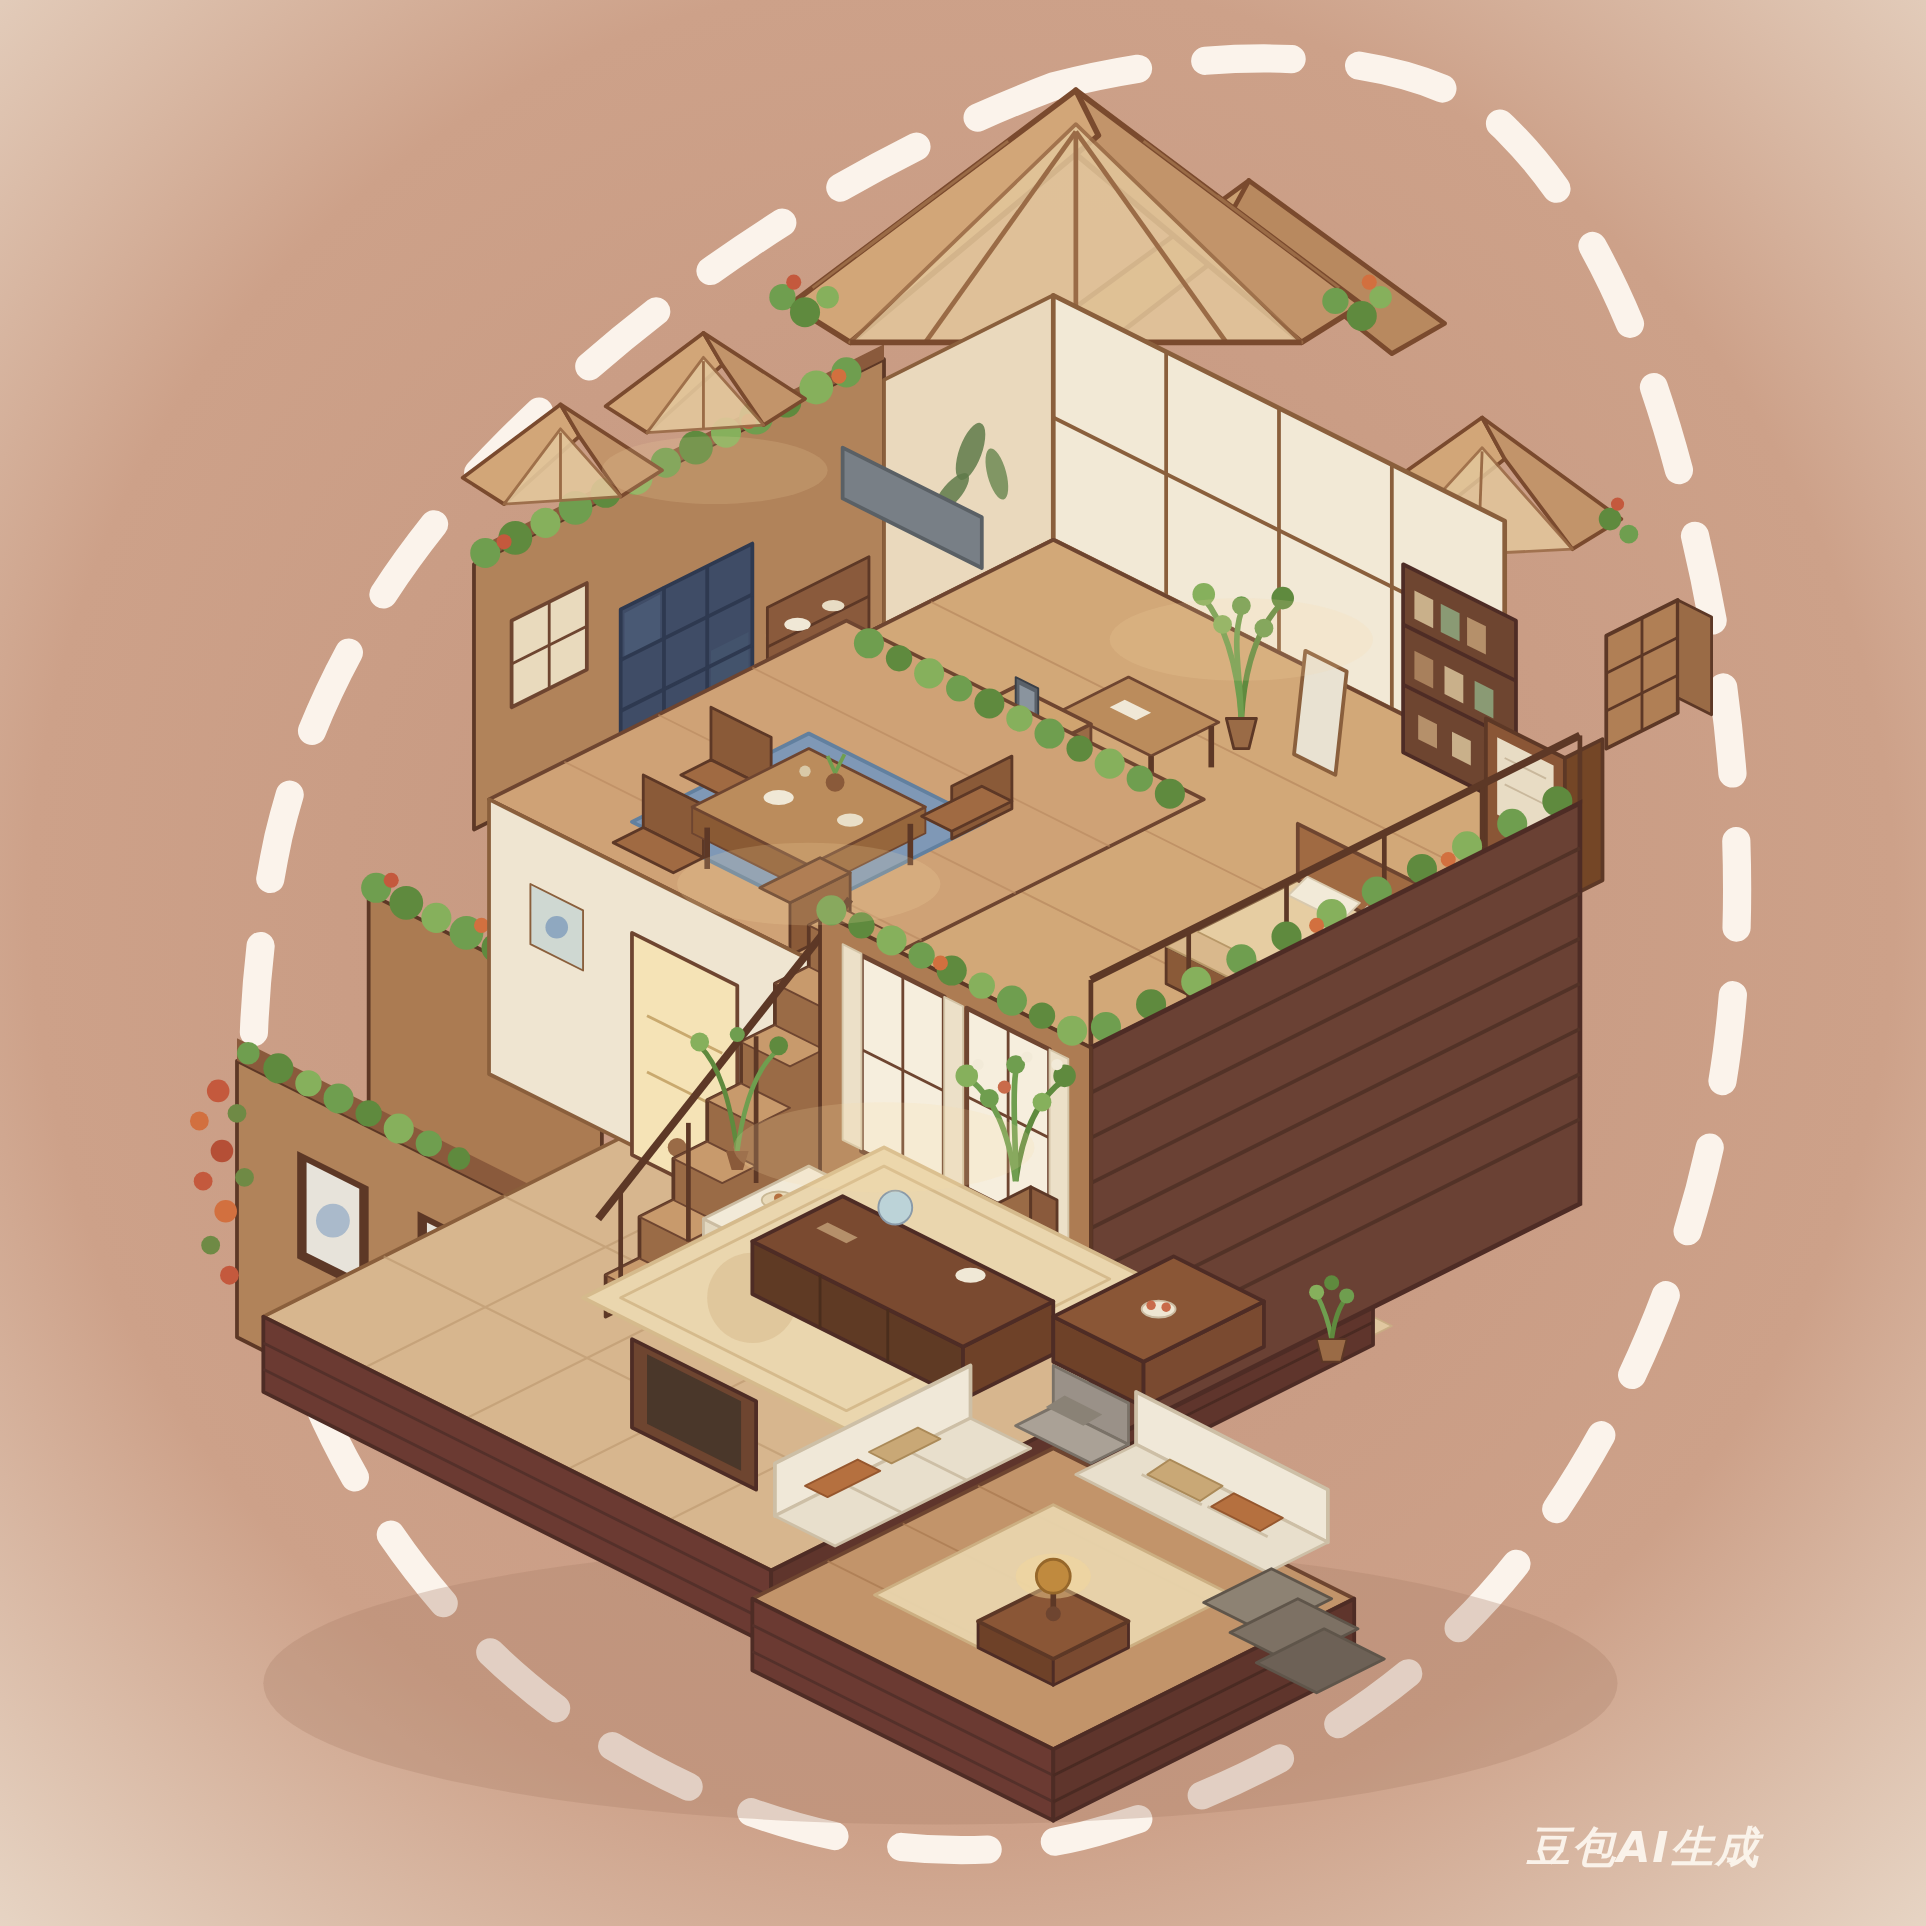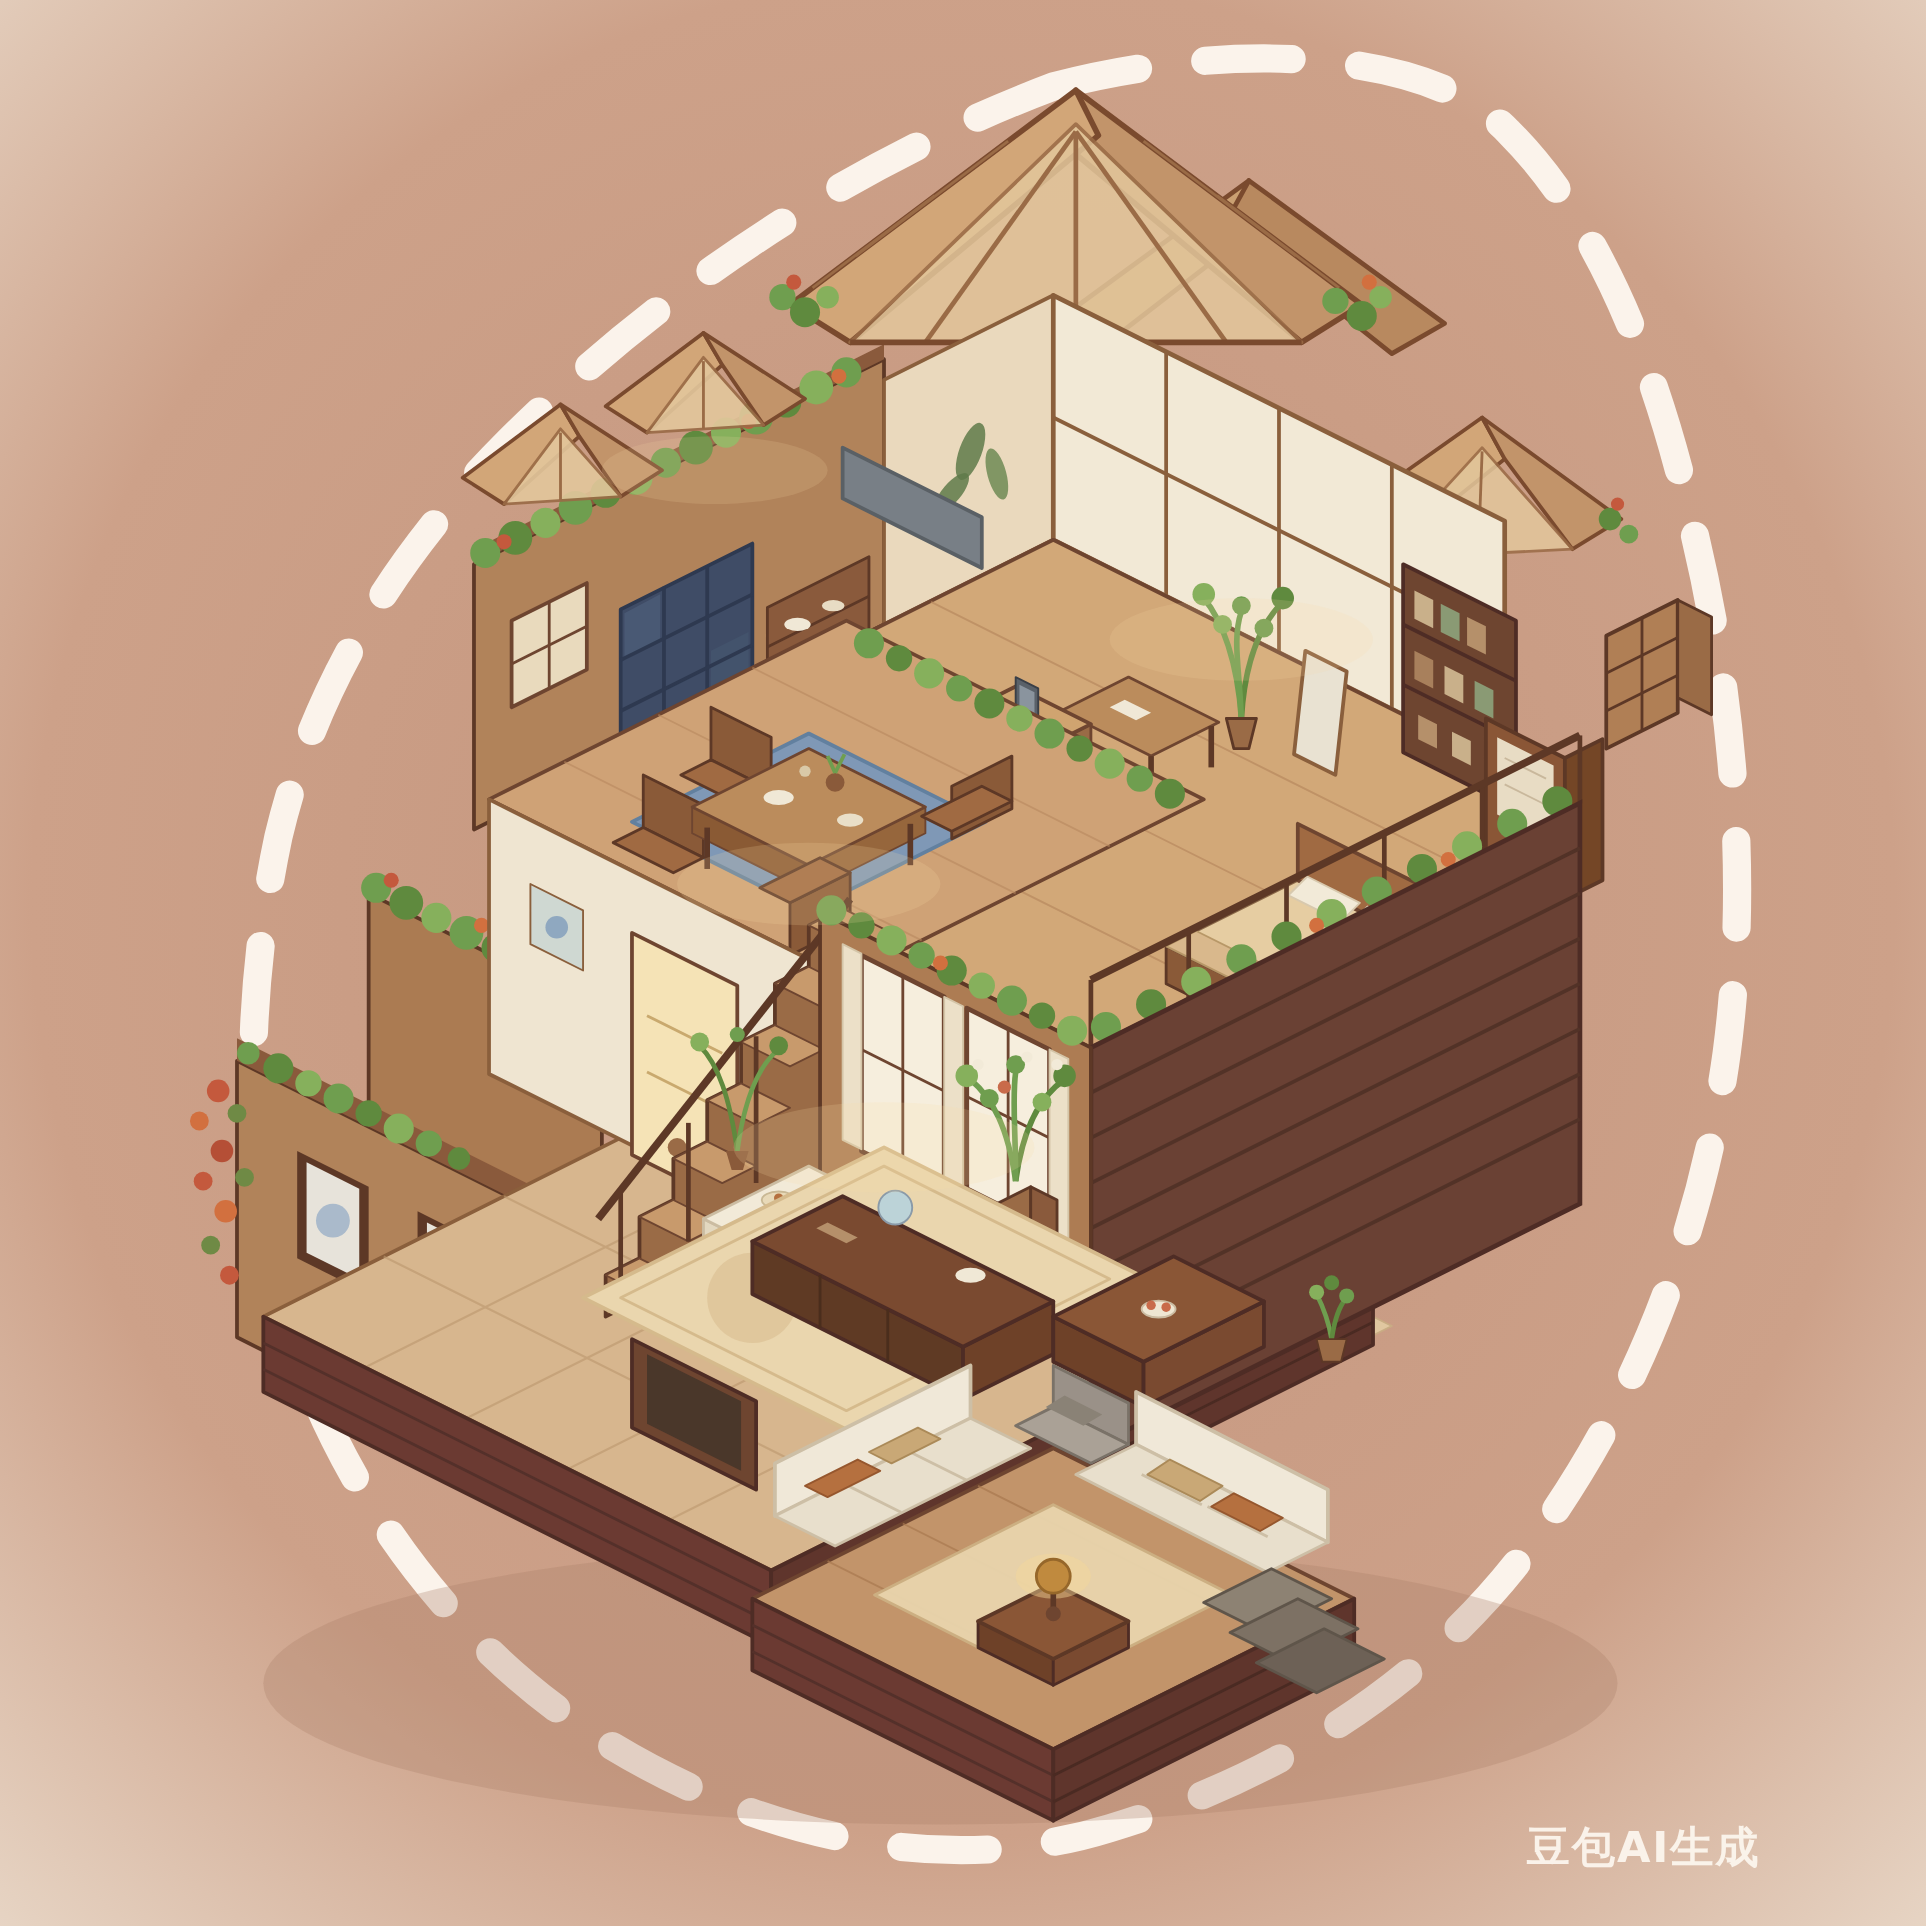--- a/index.html
+++ b/index.html
@@ -1,17 +1,17 @@
 <!DOCTYPE html>
 <html style="font-size:7.5px"><head>
 <meta charset="utf-8">
 <style>
   html,body{margin:0;padding:0;height:100%;background:#e9dccb;}
   body{display:flex;align-items:center;justify-content:center;}
-  .stage{width:min(100vw,100vh);height:min(100vw,100vh);}
+  .stage{width:min(100vw,100vh);height:min(100vw,100vh);font-style:italic;}
   svg{display:block;width:100%;height:100%;}
   text{font-family:"DejaVu Sans","Liberation Sans",sans-serif;}
 </style>
 </head>
 <body>
 
 <div class="stage">
 <svg viewBox="0 0 1024 1024" xmlns="http://www.w3.org/2000/svg">
   <defs>
     <radialGradient id="bgGrad" cx="50%" cy="47%" r="78%">

